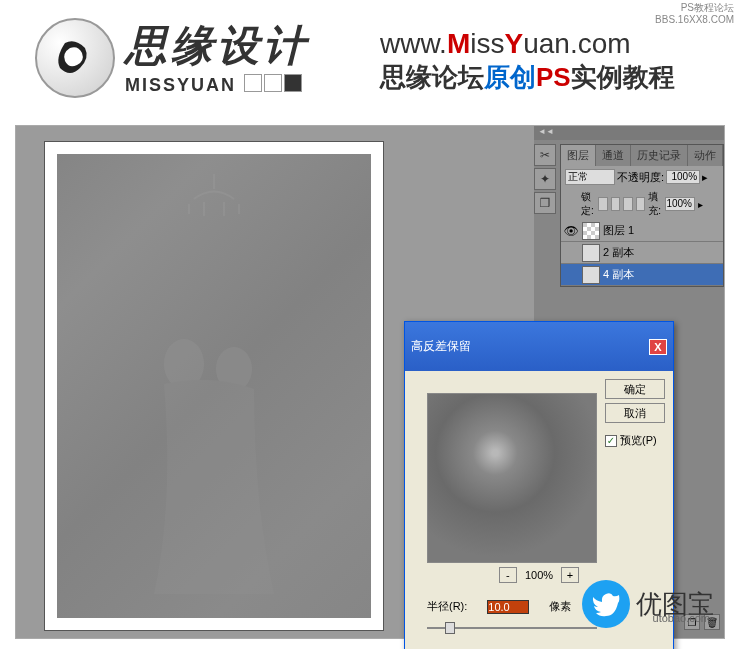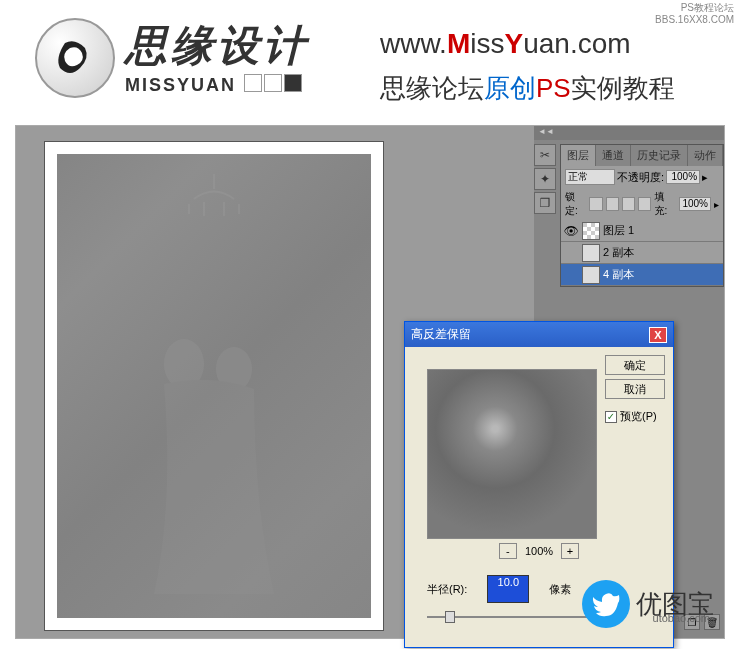--- a/index.html
+++ b/index.html
@@ -8,21 +8,21 @@
 .logo-area{position:absolute;top:18px;left:35px;display:flex;align-items:flex-start}
 .logo-circle{width:80px;height:80px;border-radius:50%;border:2px solid #999;background:radial-gradient(circle at 30% 30%,#fff,#ccc);position:relative;display:flex;align-items:center;justify-content:center}
 .logo-circle svg{width:50px;height:50px}
 .logo-text{margin-left:10px}
 .cn-title{font-size:42px;font-weight:bold;color:#333;font-style:italic;letter-spacing:4px}
 .en-title{font-size:18px;font-weight:bold;color:#333;letter-spacing:2px}
 .url-area{position:absolute;top:28px;left:380px}
 .url{font-size:28px;color:#333}
 .url .m{color:#c00;font-weight:bold}
 .url .y{color:#c00;font-weight:bold}
-.subtitle{font-size:26px;color:#333;font-weight:normal;margin-top:11px}
+.subtitle{font-size:26px;color:#333;font-weight:bold;margin-top:0}
 .subtitle .blue{color:#06c}
 .subtitle .red{color:#c00}
 .small-boxes{display:inline-block;margin-left:8px}
 .small-boxes span{display:inline-block;width:18px;height:18px;border:1px solid #999;margin-right:2px}
 .small-boxes span:last-child{background:#333}
 .watermark-tr{position:absolute;top:2px;right:6px;font-size:10px;color:#888;text-align:right;line-height:12px}
 .main{position:absolute;top:125px;left:15px;right:15px;bottom:10px;border:1px solid #aaa;background:#9b9b9b}
 .canvas{position:absolute;top:15px;left:28px;width:340px;height:490px;background:#fff;border:1px solid #555;padding:12px}
 .canvas-inner{width:100%;height:100%;background:#888;position:relative;overflow:hidden}
 .canvas-inner::before{content:"";position:absolute;inset:0;background:linear-gradient(135deg,#858585 0%,#8e8e8e 20%,#828282 50%,#8a8a8a 80%,#868686 100%)}
@@ -33,38 +33,38 @@
 .panel-tabgrip::after{content:"◄◄";position:absolute;left:4px;top:1px;font-size:8px;color:#ccc}
 .tool-col{position:absolute;top:18px;left:0;width:24px}
 .tool-btn{width:22px;height:22px;background:#9e9e9e;border:1px solid #666;margin-bottom:2px;display:flex;align-items:center;justify-content:center;font-size:12px;color:#333}
 .layers-panel{position:absolute;top:18px;left:26px;right:0;background:#9e9e9e;border:1px solid #555}
 .tabs{display:flex;background:#868686;font-size:11px}
 .tab{padding:3px 6px;color:#333;border-right:1px solid #6a6a6a}
 .tab.active{background:#9e9e9e}
 .blend-row{padding:3px 4px;display:flex;align-items:center;font-size:11px;gap:2px}
 .blend-select{width:50px;height:16px;background:#ddd;border:1px solid #888;font-size:10px;padding:0 2px}
 .opacity-input{width:34px;height:14px;background:#ddd;border:1px solid #888;font-size:10px;text-align:right;padding-right:2px}
-.lock-row{padding:2px 4px;display:flex;align-items:center;font-size:10px;gap:3px}
+.lock-row{padding:2px 20px;display:flex;align-items:center;font-size:10px;gap:3px}
 .lock-icon{width:14px;height:14px;background:#ccc;border:1px solid #888}
 .layer-list{background:#9e9e9e}
 .layer-item{display:flex;align-items:center;height:22px;border-bottom:1px solid #7a7a7a;font-size:11px;padding:0 2px}
 .layer-item.selected{background:#3e6db5;color:#fff}
 .vis-eye{width:16px;height:16px;display:flex;align-items:center;justify-content:center;font-size:12px}
 .layer-thumb{width:18px;height:18px;background:#ddd;border:1px solid #666;margin:0 3px}
 .layer-thumb.checker{background:repeating-conic-gradient(#fff 0 25%,#ccc 0 50%) 0 0/8px 8px}
 .dialog{position:absolute;top:195px;left:388px;width:270px;background:#ece9d8;border:1px solid #0054e3;box-shadow:2px 2px 6px rgba(0,0,0,0.4)}
-.dlg-title{background:linear-gradient(#3b77dd,#2a5fc7);color:#fff;font-size:12px;padding:4px 6px;display:flex;justify-content:space-between;align-items:flex-end}
+.dlg-title{background:linear-gradient(#3b77dd,#2a5fc7);color:#fff;font-size:12px;padding:16px 6px;display:flex;justify-content:space-between;align-items:flex-end}
 .dlg-close{width:18px;height:16px;background:#e04343;border:1px solid #fff;color:#fff;font-size:11px;display:flex;align-items:center;justify-content:center;font-weight:bold}
 .dlg-body{padding:22px;position:relative}
 .preview-box{width:170px;height:170px;border:1px solid #888;background:#7a7a7a;position:relative;overflow:hidden}
 .preview-box::before{content:"";position:absolute;inset:0;background:radial-gradient(circle at 40% 35%,#b8b8b8 2%,#888 15%,#6a6a6a 40%,#7a7a7a 70%)}
 .zoom-row{margin-top:4px;display:flex;align-items:center;justify-content:center;gap:8px;font-size:11px}
 .zoom-btn{width:18px;height:16px;background:#ece9d8;border:1px solid #888;font-size:11px}
 .radius-row{margin-top:16px;display:flex;align-items:center;font-size:11px;gap:20px}
-.radius-input{width:42px;height:28px;background:#1d4ed8;color:#fff;border:1px solid #333;text-align:center;font-size:11px}
+.radius-input{width:42px;height:14px;background:#c2410c;color:#fff;border:1px solid #333;font-size:11px}
 .slider{margin-top:6px;width:170px;height:16px;position:relative}
 .slider-track{position:absolute;top:7px;left:0;right:0;height:2px;background:#888}
 .slider-thumb{position:absolute;top:2px;left:18px;width:10px;height:12px;background:#ddd;border:1px solid #666}
 .dlg-buttons{position:absolute;top:8px;right:8px;display:flex;flex-direction:column;gap:4px}
 .dlg-btn{width:60px;height:20px;background:#ece9d8;border:1px solid #888;font-size:11px}
 .chk-row{display:flex;align-items:center;font-size:11px;margin-top:6px;gap:3px}
 .chk{width:12px;height:12px;background:#fff;border:1px solid #666;display:flex;align-items:center;justify-content:center;color:#2a7a2a;font-size:10px}
 .watermark-br{position:absolute;bottom:10px;right:10px;display:flex;align-items:center;gap:6px}
 .wb-circle{width:48px;height:48px;border-radius:50%;background:#1da1f2;display:flex;align-items:center;justify-content:center}
 .wb-text{font-size:26px;font-weight:normal;color:#333}

